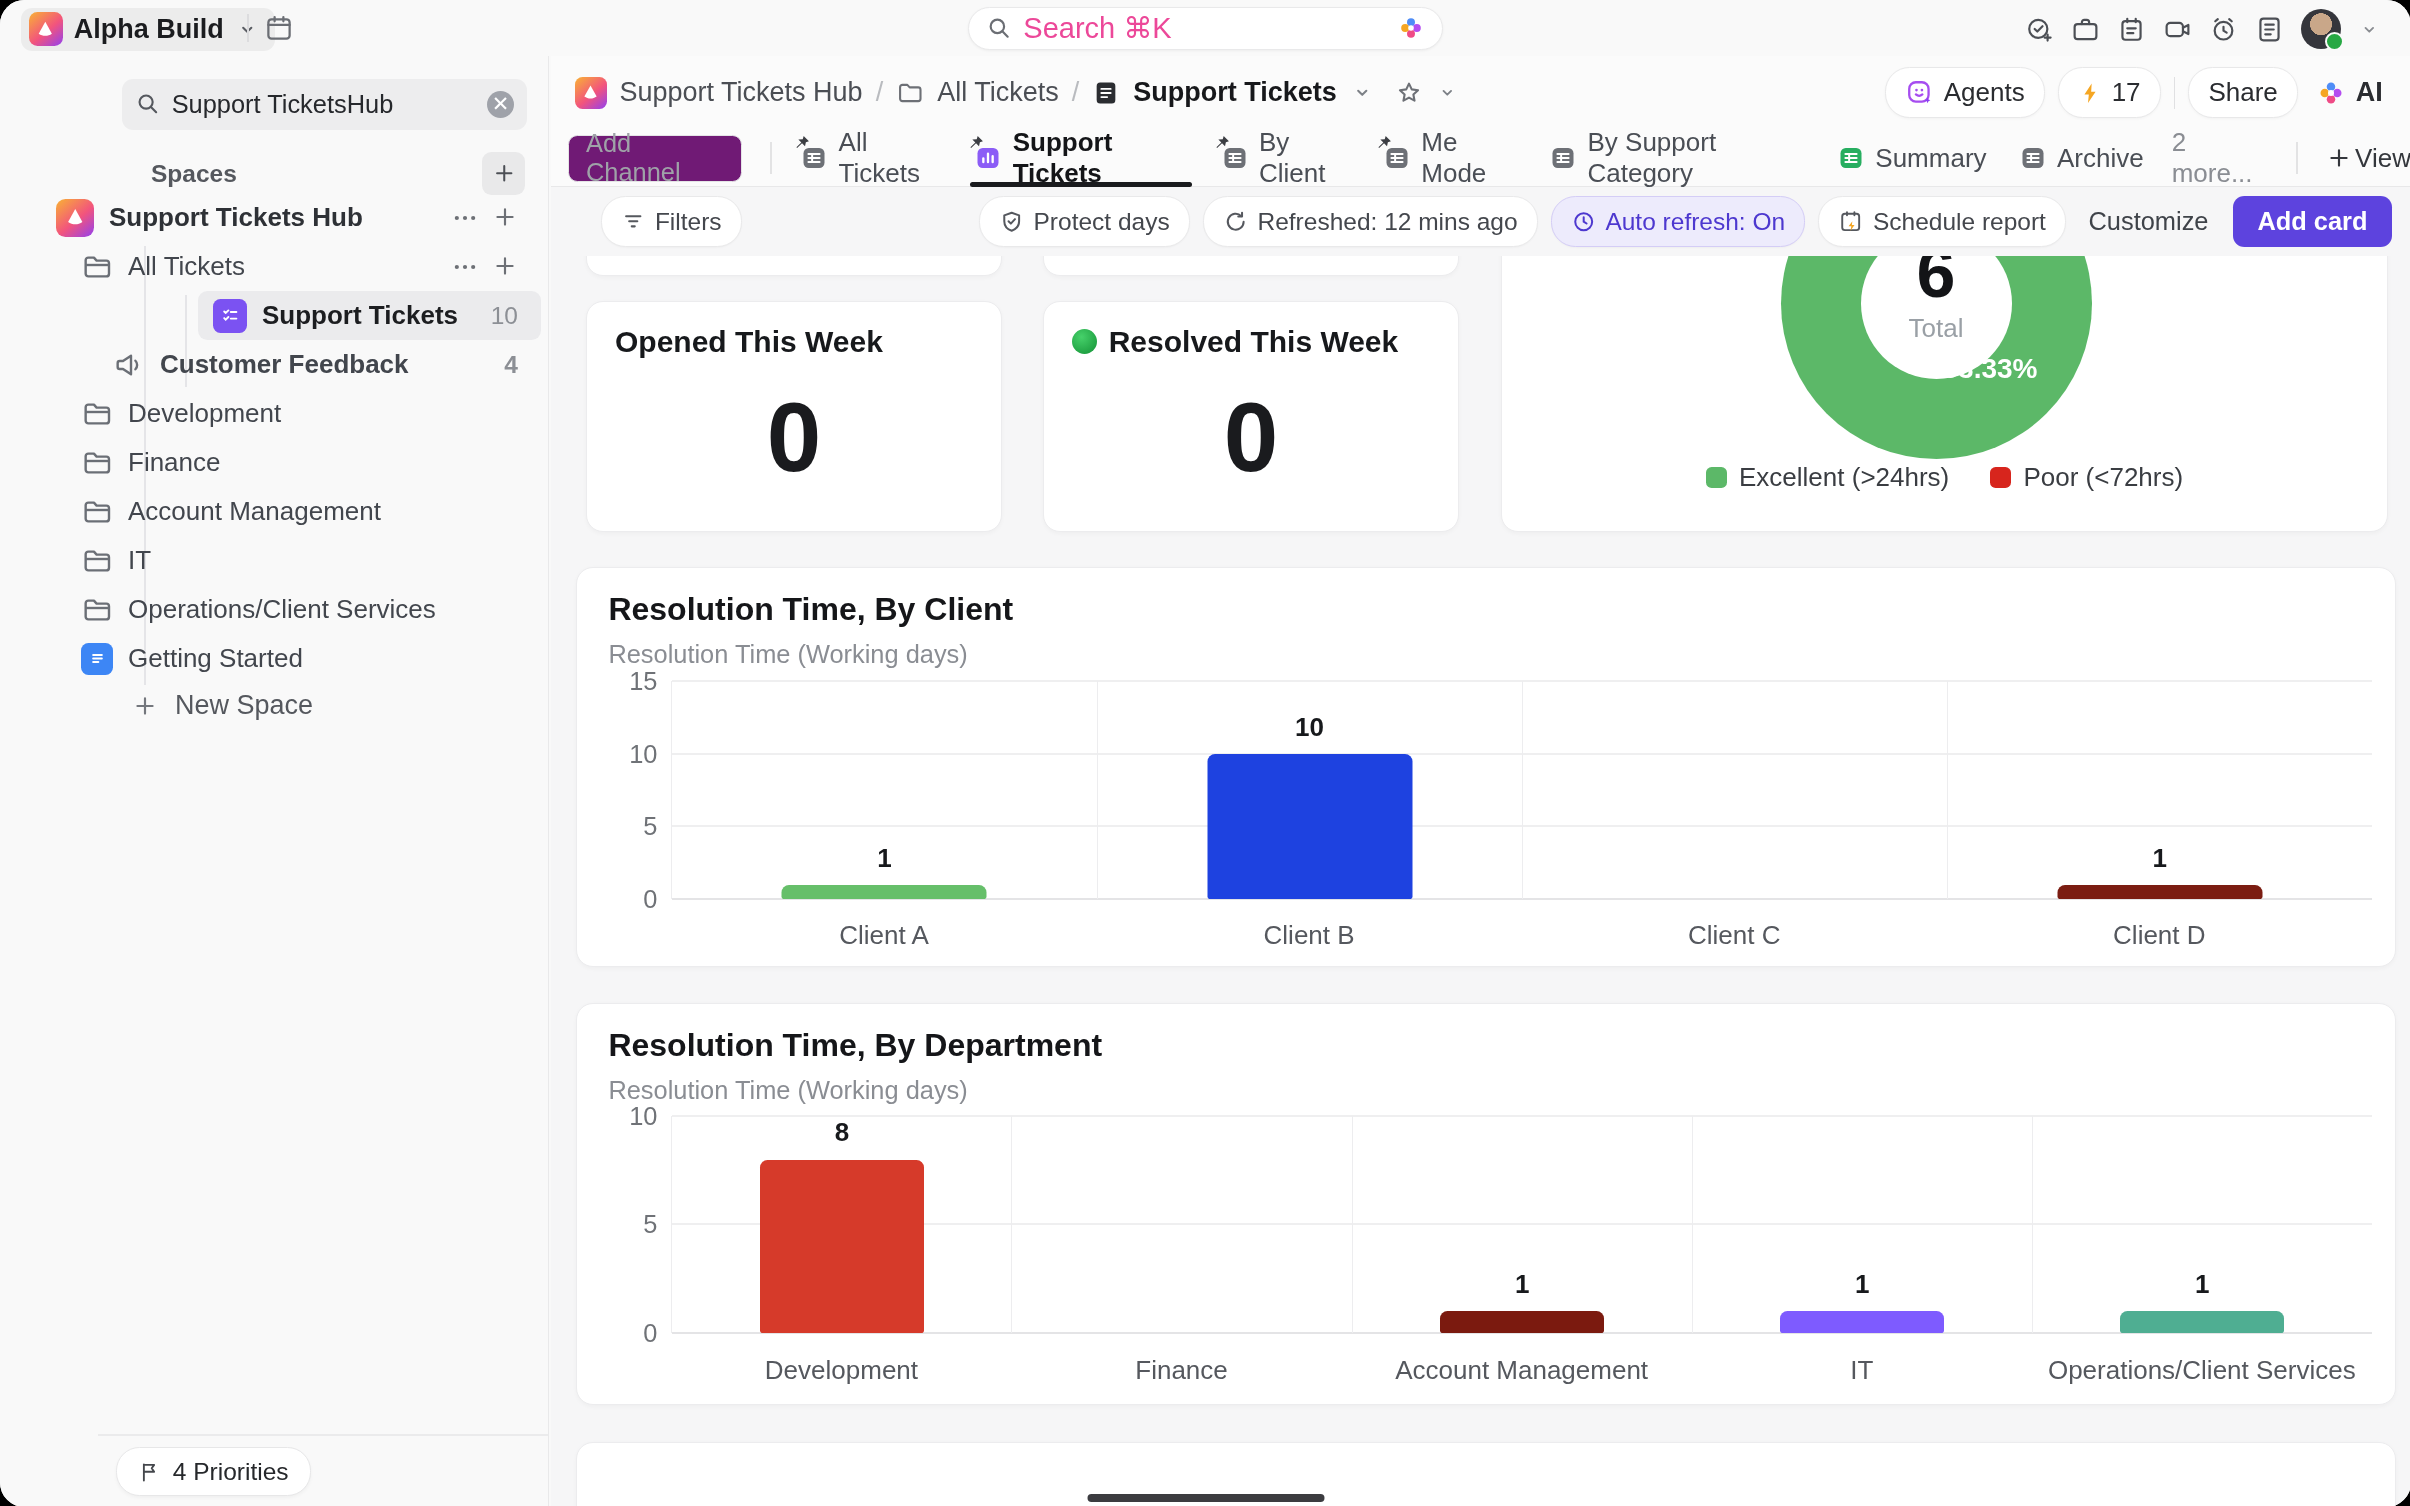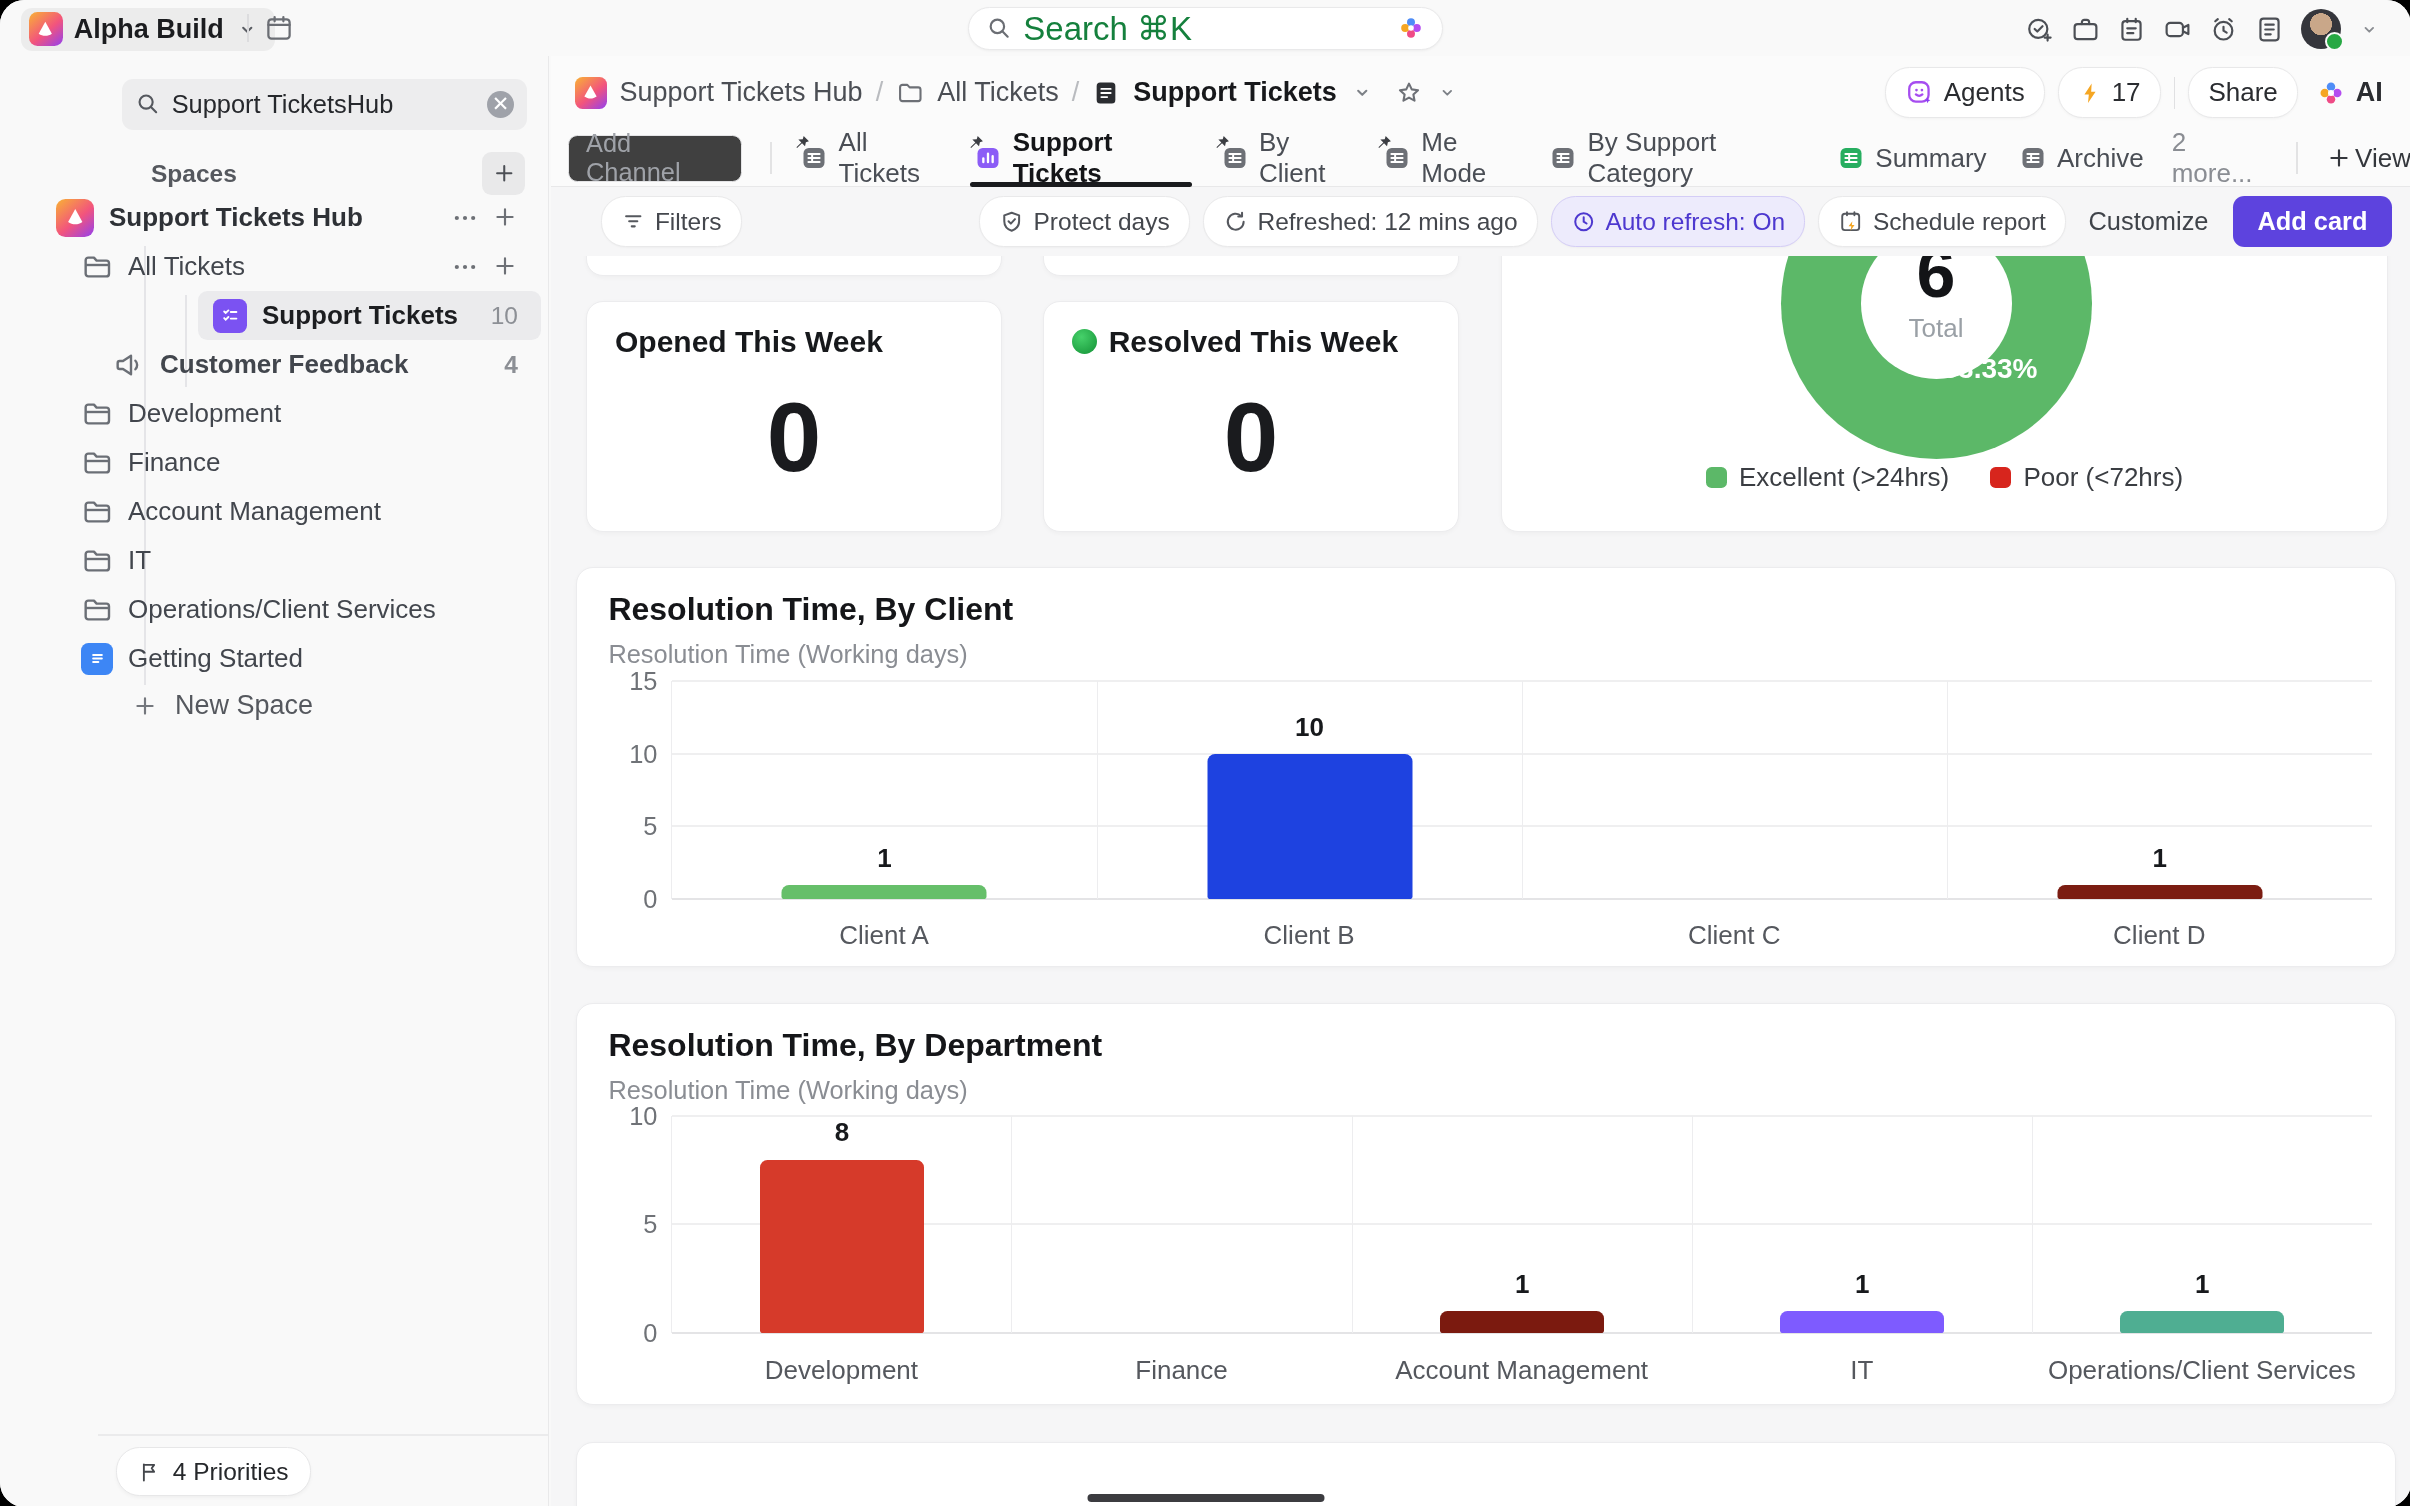--- a/index.html
+++ b/index.html
@@ -11,21 +11,21 @@
   .ws-pill{position:absolute;left:21px;top:7.5px;height:43px;display:flex;align-items:center;gap:11.3px;
     background:#ececec;border-radius:11.3px;padding:0 15px 0 7.5px;cursor:pointer;}
   .ws-logo{width:34px;height:34px;border-radius:8.5px;background:linear-gradient(140deg,#f9b234 0%,#f2547d 55%,#9340ef 100%);
     display:flex;align-items:center;justify-content:center;}
   .ws-name{font-size:27px;font-weight:bold;color:#1b1c1f;}
   .tb-divider{position:absolute;left:247px;top:14px;width:1.9px;height:28px;background:#dcdcde;}
   .cal-btn{position:absolute;left:264px;top:13px;color:#6b6e74;}
   .search-pill{position:absolute;left:968px;top:6.6px;width:475px;height:43px;background:#fff;border:1.9px solid #e9e9ea;
     border-radius:23.5px;display:flex;align-items:center;gap:11.3px;padding:0 17px;box-sizing:border-box;
     box-shadow:0 0.9px 2.8px rgba(0,0,0,.05);cursor:text;}
-  .search-pill .ph{font-size:33px;color:#15803d;flex:1;}
+  .search-pill .ph{font-size:29px;color:#ec4899;flex:1;}
   .top-icons{position:absolute;right:26px;top:9.4px;display:flex;align-items:center;gap:17px;color:#4c4f55;}
   .avatar{width:40px;height:40px;border-radius:50%;background:radial-gradient(circle at 50% 38%,#c9a789 0 34%,#35363c 35%);
     position:relative;cursor:pointer;}
   .avatar .dot{position:absolute;right:-2.8px;bottom:-1.9px;width:15px;height:15px;border-radius:50%;
     background:#27a844;border:2.8px solid #f9f9f9;}
   
   .rail{position:absolute;left:9.4px;top:58px;width:87px;height:1448px;background:#3b3452;border-radius:17px;
     display:flex;flex-direction:column;align-items:center;padding-top:19px;box-sizing:border-box;color:#fff;}
   .rail-item{display:flex;flex-direction:column;align-items:center;margin-bottom:26px;cursor:pointer;}
   .rail-item .lbl{font-size:18px;margin-top:8.5px;color:#f2f1f6;}
@@ -59,21 +59,21 @@
   .crumbs{position:absolute;left:23.5px;top:13px;height:47px;display:flex;align-items:center;gap:13px;font-size:27px;color:#4b4e54;}
   .crumbs .sep{color:#b9bbbf;}
   .crumbs .cur{font-weight:bold;color:#17181b;}
   .head-actions{position:absolute;right:22.6px;top:11.3px;display:flex;align-items:center;gap:13px;}
   .hpill{height:49px;border:1.9px solid #e8e8e9;background:#fff;border-radius:24.5px;display:flex;align-items:center;
     gap:9.4px;padding:0 19px;font-size:26px;color:#2a2c30;box-shadow:0 0.9px 2.8px rgba(0,0,0,.04);cursor:pointer;}
   .hdiv{width:1.9px;height:32px;background:#e0e0e2;}
   .ai-btn{display:flex;align-items:center;gap:9.4px;font-size:27px;font-weight:bold;color:#2a2c30;cursor:pointer;padding:0 5.6px;}
   .tabs{position:absolute;left:17px;right:0;top:75px;height:54px;display:flex;align-items:center;gap:28px;}
   .addch{height:45px;border:1.9px solid #e4e4e6;border-radius:9.4px;display:flex;align-items:center;padding:0 17px;
-    font-size:25.4px;color:#9fa2a8;background:#404040;cursor:pointer;}
+    font-size:25.4px;color:#9fa2a8;background:#701a75;cursor:pointer;}
   .tdiv{width:1.9px;height:32px;background:#e3e3e4;}
   .tab{display:flex;align-items:center;gap:10.4px;font-size:26px;color:#4a4e55;cursor:pointer;position:relative;height:54px;}
   .tab .ticon{position:relative;}
   .tab .pin{position:absolute;left:-9.4px;top:-11.3px;color:#3c3e43;}
   .tab.active{font-weight:bold;color:#141518;}
   .tab.active::after{content:"";position:absolute;left:-3.8px;right:-3.8px;bottom:-1.9px;height:4.7px;background:#1a1b1e;border-radius:2.8px;}
   .more-tabs{font-size:26px;color:#8a8d93;cursor:pointer;}
   .viewbtn{display:flex;align-items:center;gap:3px;font-size:26px;color:#34373c;cursor:pointer;}
   
   .dash{position:absolute;left:551px;top:187px;right:0;bottom:0;background:#f6f6f7;}

